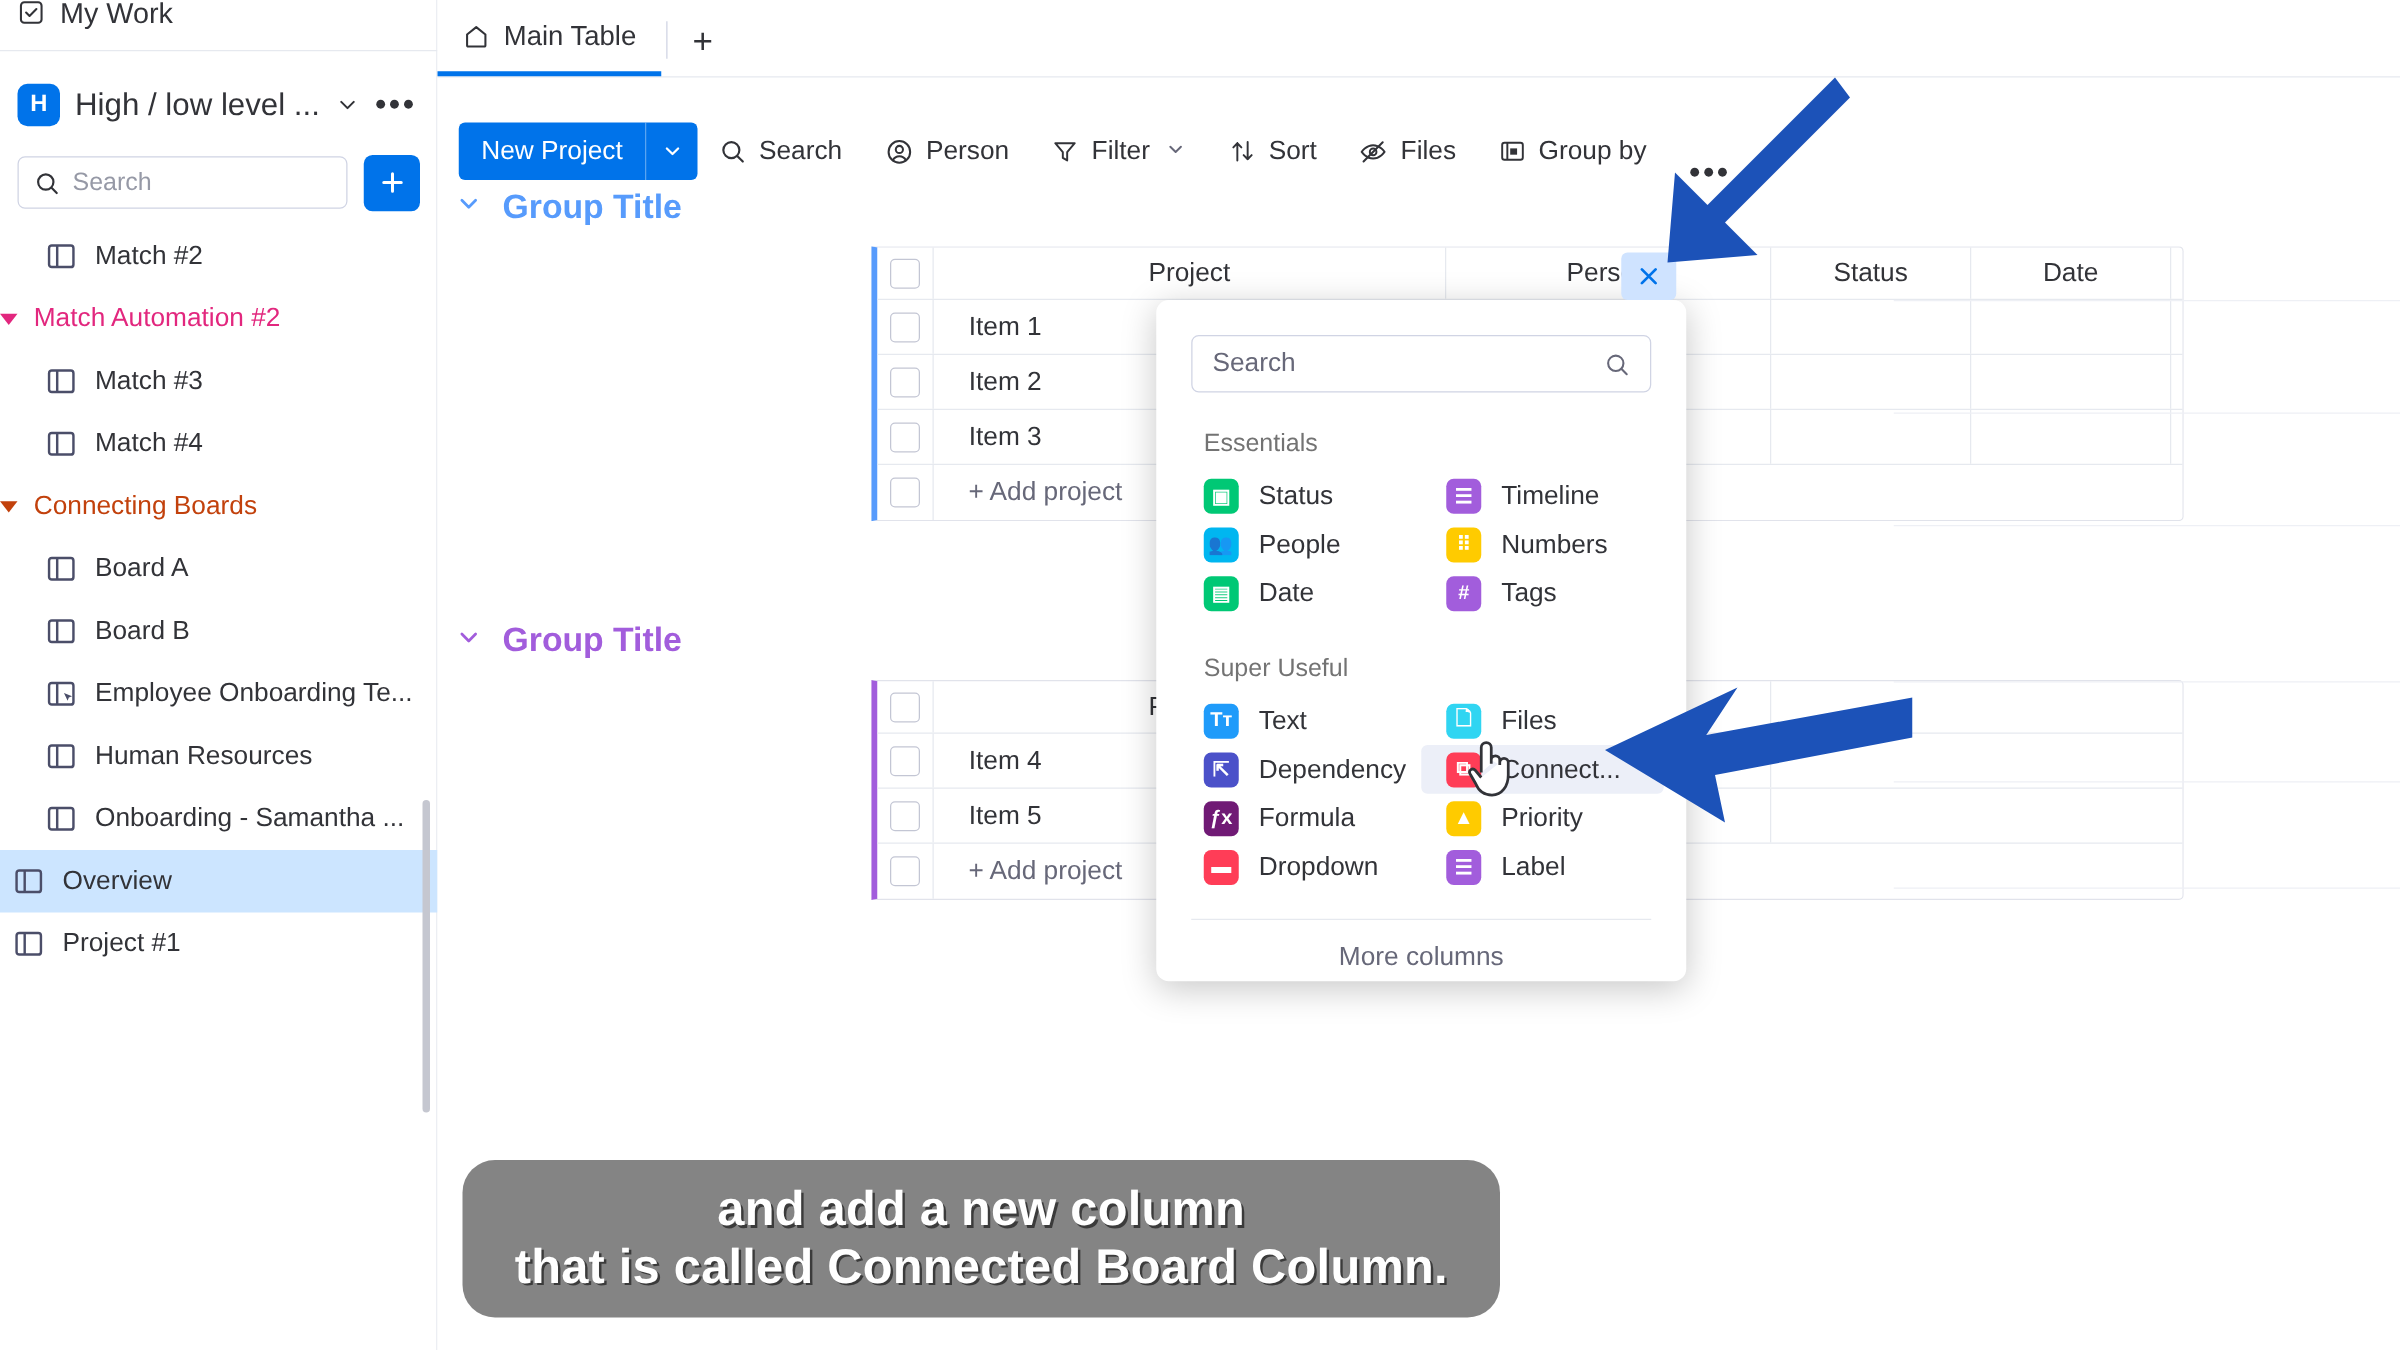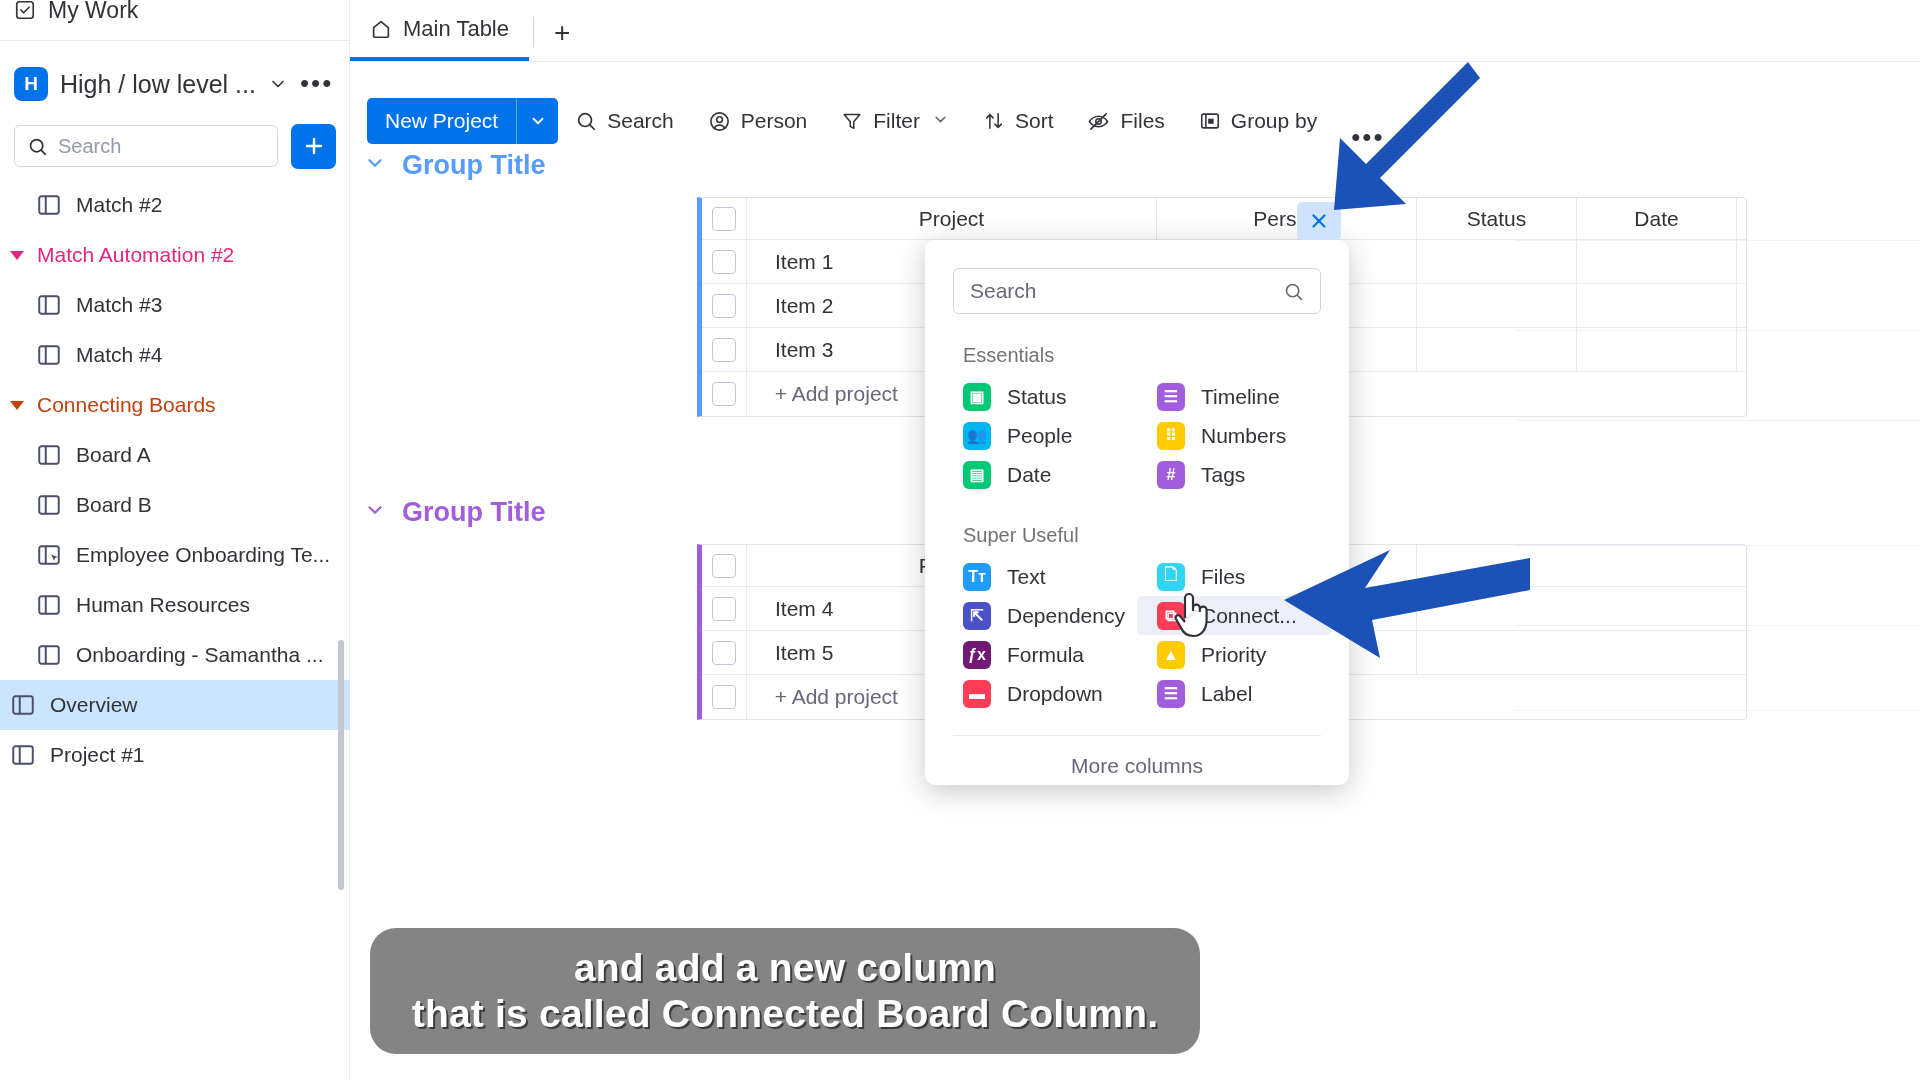--- a/index.html
+++ b/index.html
@@ -68,21 +68,21 @@
   .sb-list { position: absolute; left: 0; top: 180px; width: 350px; }
   .sb-item {
     height: 50px; display: flex; align-items: center; gap: 14px;
     padding-left: 36px; font-size: 21px; color: #323338;
     white-space: nowrap; overflow: hidden;
   }
   .sb-item.active { background: #cce5ff; }
   .sb-item.toplevel { padding-left: 10px; }
   .sb-group {
     height: 50px; display: flex; align-items: center; gap: 13px;
-    padding-left: 10px; font-size: 21px;
+    padding-left: 0; font-size: 21px;
     white-space: nowrap;
   }
   .sb-group .tri {
     width: 0; height: 0; border-left: 7px solid transparent;
     border-right: 7px solid transparent; border-top: 9px solid currentColor;
     flex: none;
   }
   .bicon { flex: none; display: block; }
   .sb-scrollbar {
     position: absolute; right: 5px; top: 640px; width: 6px; height: 250px;

